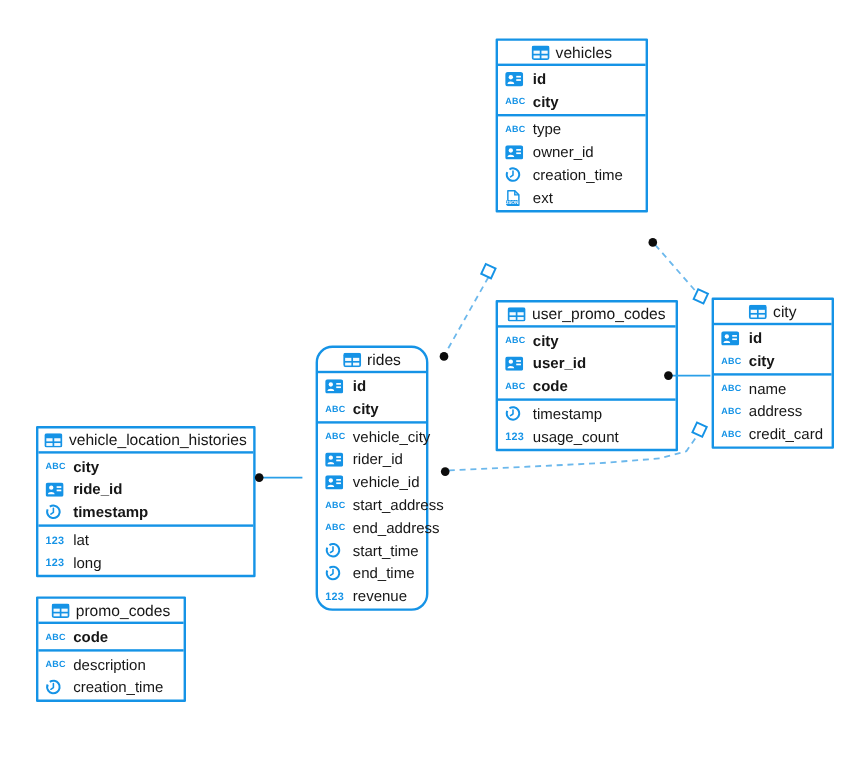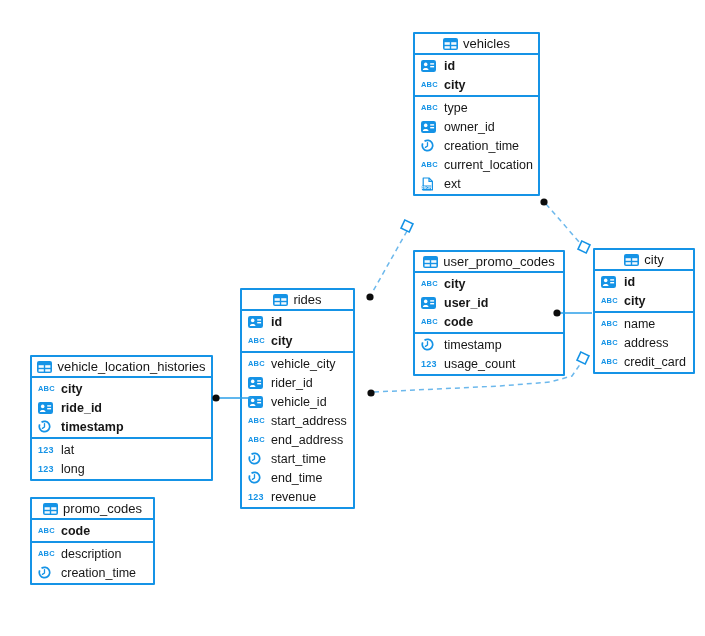--- a/index.html
+++ b/index.html
@@ -131,26 +131,20 @@
     <span class="ticon">
               <svg width="13" height="13" viewBox="0 0 13 13">
                 <circle cx="6.5" cy="6.5" r="5.2" fill="none" stroke="#1593e6" stroke-width="1.7" stroke-dasharray="29 4" transform="rotate(-125 6.5 6.5)"></circle>
                 <path d="M6.5 7 L6.5 3.6 M6.5 7 L4.4 8.4" stroke="#1593e6" stroke-width="1.3" fill="none" stroke-linecap="round"></path>
               </svg>
             </span>
     <span class="fname">creation_time</span>
   </div>
           <div class="row">
     <span class="ticon">
-              <span class="abc-glyph">ABC</span>
-            </span>
-    <span class="fname">current_location</span>
-  </div>
-          <div class="row">
-    <span class="ticon">
               <svg width="13" height="14" viewBox="0 0 13 14">
                 <path d="M2.2 1 h5.8 l3.4 3.4 V13 H2.2 Z" fill="#fff" stroke="#1593e6" stroke-width="1.2" stroke-linejoin="round"></path>
                 <path d="M8 1 v3.4 h3.4" fill="none" stroke="#1593e6" stroke-width="1.2"></path>
                 <rect x="0.8" y="8.6" width="9.8" height="4.6" rx="1" fill="#1593e6"></rect>
                 <text x="5.7" y="12.2" font-size="4" fill="#fff" text-anchor="middle" font-family="Liberation Sans, sans-serif" font-weight="bold">JSON</text>
               </svg>
             </span>
     <span class="fname">ext</span>
   </div>
      </div>
@@ -259,21 +253,21 @@
     <span class="fname">address</span>
   </div>
           <div class="row">
     <span class="ticon">
               <span class="abc-glyph">ABC</span>
             </span>
     <span class="fname">credit_card</span>
   </div>
      </div>
       </div>
-      <div class="table-card" style="left: 240px; top: 288px; width: 115px;">
+      <div class="table-card" style="left: 263px; top: 288px; width: 94px; border-radius: 14px;">
         <div class="thead">
        <span class="ticon" style="width:15px">
             <svg width="15" height="12" viewBox="0 0 15 12">
               <rect width="15" height="12" rx="2" fill="#1593e6"></rect>
               <rect x="1.6" y="4.2" width="5.2" height="2.6" fill="#fff" opacity=".95"></rect>
               <rect x="8.2" y="4.2" width="5.2" height="2.6" fill="#fff" opacity=".95"></rect>
               <rect x="1.6" y="8.2" width="5.2" height="2.4" fill="#fff" opacity=".95"></rect>
               <rect x="8.2" y="8.2" width="5.2" height="2.4" fill="#fff" opacity=".95"></rect>
             </svg>
           </span>

